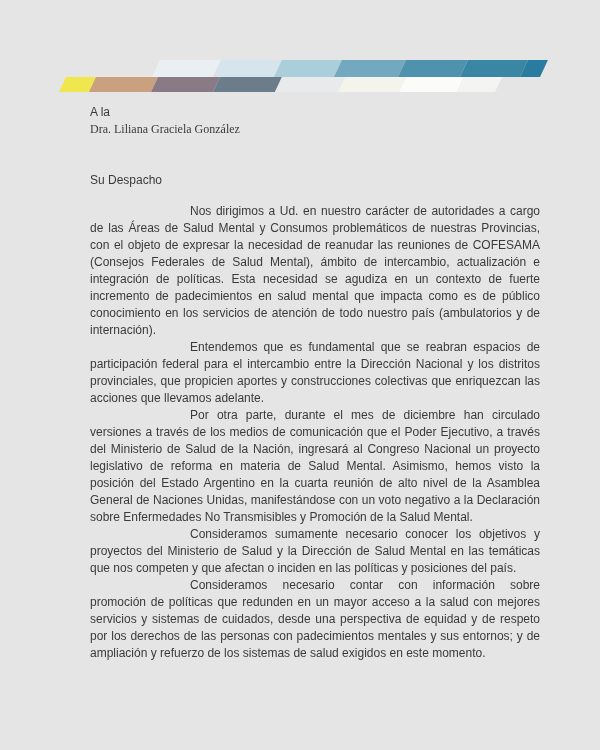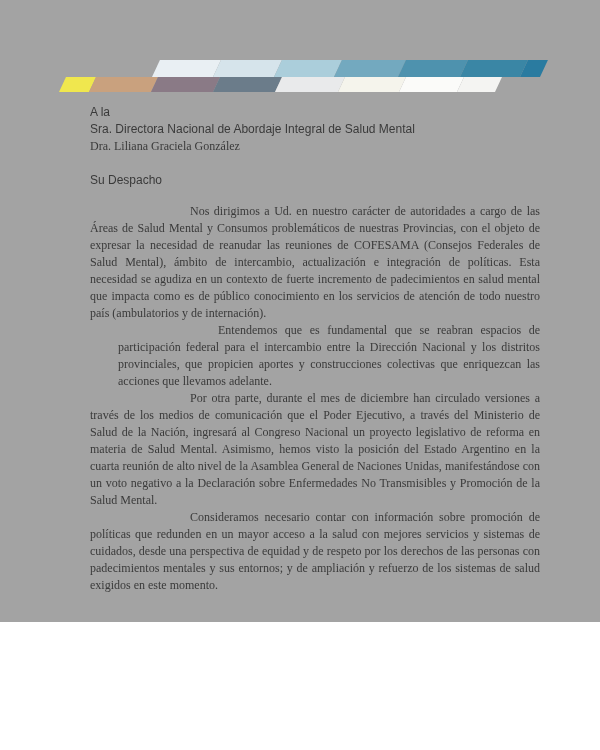--- a/index.html
+++ b/index.html
@@ -3,22 +3,22 @@
 <meta charset="utf-8">
 <style>
   html,body { margin:0; padding:0; }
   body {
     width:600px; height:750px;
     background:#ffffff;
     font-family:"Liberation Sans", sans-serif;
   }
   .page {
     position:relative;
-    width:600px; height:622px;
-    background:#a3a3a3;
+    width:600px; height:750px;
+    background:#e5e5e5;
     overflow:hidden;
   }
 
   
   .band {
     position:absolute;
     display:flex;
     transform:skewX(-25deg);
     transform-origin:0 100%;
   }
@@ -32,21 +32,20 @@
     font-size:12px;
     line-height:17px;
   }
   .recipient  { position:absolute; left:90px; top:104px; width:470px; }
   .salutation { position:absolute; left:90px; top:172px; }
   .body-text  {
     position:absolute;
     left:90px; top:203px;
     width:450px;
     text-align:justify;
-    font-family:Liberation Serif, serif;
   }
   .para { margin:0; text-indent:100px; }
   .para.gap { }
 </style>
 </head>
 <body style="background: rgb(255, 255, 255);">
 
 <div class="page">
 
   <div>
@@ -66,26 +65,26 @@
         <div style="width: 62px; background: rgb(107, 124, 138);"></div>
         <div style="width: 63px; background: rgb(233, 234, 235);"></div>
         <div style="width: 61px; background: rgb(245, 244, 236);"></div>
         <div style="width: 58px; background: rgb(251, 251, 249);"></div>
         <div style="width: 38px; background: rgb(244, 244, 242);"></div>
       </div>
   </div>
 
   <div class="recipient">
     <div class="textline" style="color: rgb(58, 58, 58);">A la</div>
-    <div class="textline" style="color: rgb(58, 58, 58);">Sra. Directora Nacional de Abordaje Integral de Salud Mental</div>
     <div class="textline" style="color: rgb(58, 58, 58); font-family: Liberation Serif, serif;">Dra. Liliana Graciela González</div>
   </div>
 
   <div class="salutation textline" style="color: rgb(58, 58, 58);">Su Despacho</div>
 
   <div class="body-text">
     <p class="para" style="color: rgb(58, 58, 58);">Nos dirigimos a Ud. en nuestro carácter de autoridades a cargo de las Áreas de Salud Mental y Consumos problemáticos de nuestras Provincias, con el objeto de expresar la necesidad de reanudar las reuniones de COFESAMA (Consejos Federales de Salud Mental), ámbito de intercambio, actualización e integración de políticas. Esta necesidad se agudiza en un contexto de fuerte incremento de padecimientos en salud mental que impacta como es de público conocimiento en los servicios de atención de todo nuestro país (ambulatorios y de internación).</p>
-    <p class="para" style="color: rgb(58, 58, 58); margin-left: 28px;">Entendemos que es fundamental que se reabran espacios de participación federal para el intercambio entre la Dirección Nacional y los distritos provinciales, que propicien aportes y construcciones colectivas que enriquezcan las acciones que llevamos adelante.</p>
+    <p class="para" style="color: rgb(58, 58, 58);">Entendemos que es fundamental que se reabran espacios de participación federal para el intercambio entre la Dirección Nacional y los distritos provinciales, que propicien aportes y construcciones colectivas que enriquezcan las acciones que llevamos adelante.</p>
     <p class="para gap" style="color: rgb(58, 58, 58);">Por otra parte, durante el mes de diciembre han circulado versiones a través de los medios de comunicación que el Poder Ejecutivo, a través del Ministerio de Salud de la Nación, ingresará al Congreso Nacional un proyecto legislativo de reforma en materia de Salud Mental. Asimismo, hemos visto la posición del Estado Argentino en la cuarta reunión de alto nivel de la Asamblea General de Naciones Unidas, manifestándose con un voto negativo a la Declaración sobre Enfermedades No Transmisibles y Promoción de la Salud Mental.</p>
+    <p class="para gap" style="color: rgb(58, 58, 58);">Consideramos sumamente necesario conocer los objetivos y proyectos del Ministerio de Salud y la Dirección de Salud Mental en las temáticas que nos competen y que afectan o inciden en las políticas y posiciones del país.</p>
     <p class="para gap" style="color: rgb(58, 58, 58);">Consideramos necesario contar con información sobre promoción de políticas que redunden en un mayor acceso a la salud con mejores servicios y sistemas de cuidados, desde una perspectiva de equidad y de respeto por los derechos de las personas con padecimientos mentales y sus entornos; y de ampliación y refuerzo de los sistemas de salud exigidos en este momento.</p>
   </div>
 
 </div>
 
 </body></html>

